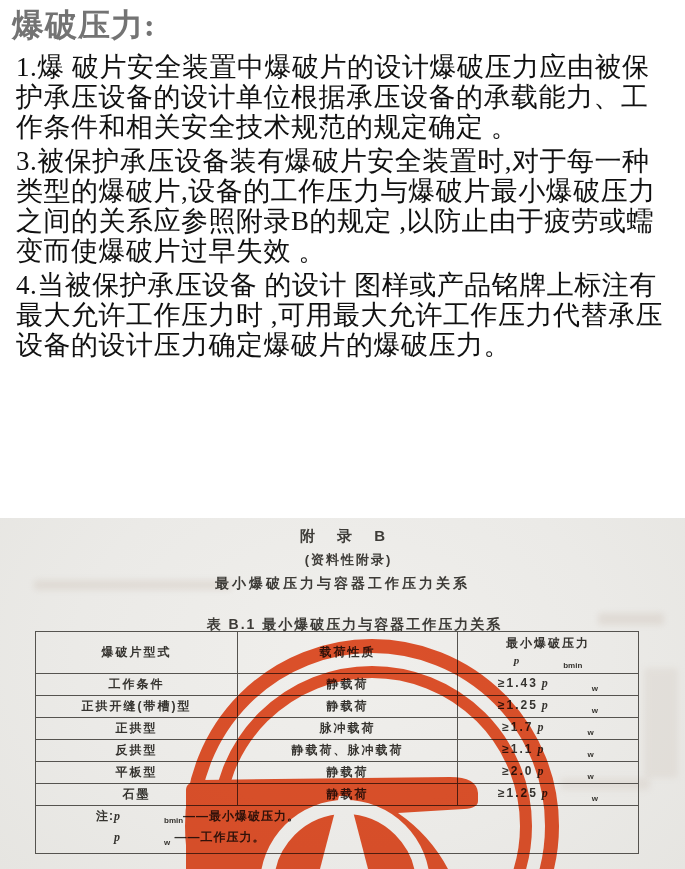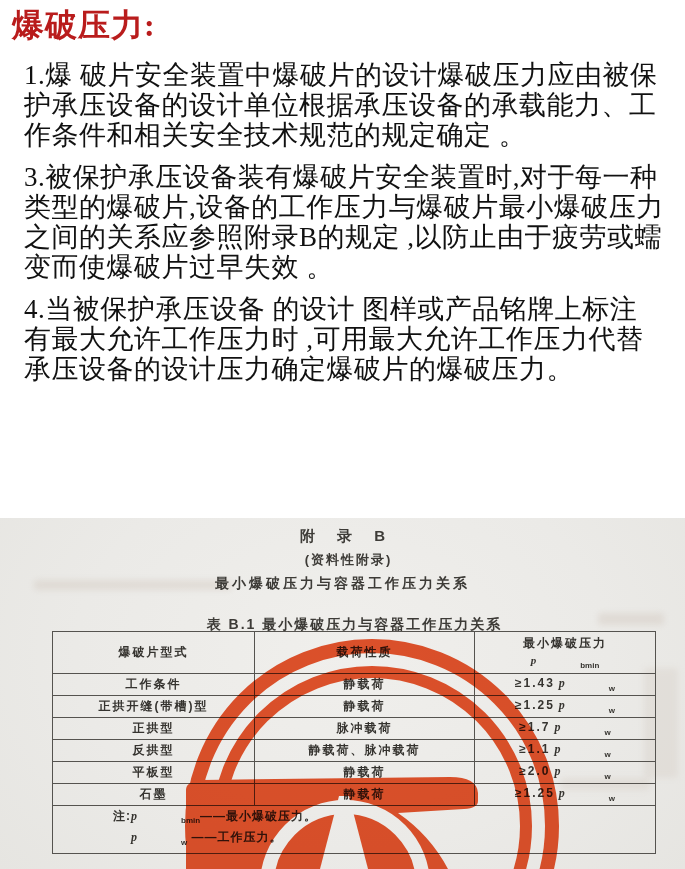--- a/index.html
+++ b/index.html
@@ -11,43 +11,43 @@
     font-family:"Liberation Sans", sans-serif;
     color:#0d0d0d;
   }
 
   
   .text-block { position:absolute; top:4px; left:12px; width:664px; }
   .doc-title {
     margin:0 0 3px 0;
     font-size:32px; font-weight:900; letter-spacing:1px;
     font-family:Liberation Serif, serif;
-    color:#b91c1c;
+    color:#737373;
   }
   .doc-para {
-    margin:12px;
+    margin:4px;
     font-family:"Liberation Serif", serif;
     font-size:27px; line-height:30px; letter-spacing:0.5px;
     word-break:break-all; text-align:left; color:#111;
   }
 
   
   .scan {
     position:absolute; top:518px; left:0; width:685px; height:389px;
     background:radial-gradient(ellipse at 50% 35%, #f0efec 0%, #ebeae7 55%, #e5e4e0 100%);
     overflow:hidden;
   }
   .scan-header { position:relative; text-align:center; color:#3d3b37; font-weight:bold; }
   .appendix-title   { padding-top:9px;  font-size:15px; letter-spacing:9px;  text-indent:9px; }
   .appendix-subtitle{ margin-top:5px;   font-size:13px; letter-spacing:2px;padding-left:12px; }
   .appendix-heading { margin-top:6px;   font-size:14px; letter-spacing:3px; }
   .table-caption    { margin-top:23px;  font-size:14px; letter-spacing:2px;margin-left:24px; }
 
   .b-table {
-    position:absolute; left:52px; top:113px; width:603px;
+    position:absolute; left:35px; top:113px; width:603px;
     border-collapse:collapse; color:#35332f;
     table-layout:fixed;
   }
   .b-table col.c1 { width:202px; }
   .b-table col.c2 { width:220px; }
   .b-table col.c3 { width:181px; }
   .b-table td {
     border:1px solid #55534f;
     font-size:12px; font-weight:bold; text-align:center;
     padding:0; vertical-align:middle;

